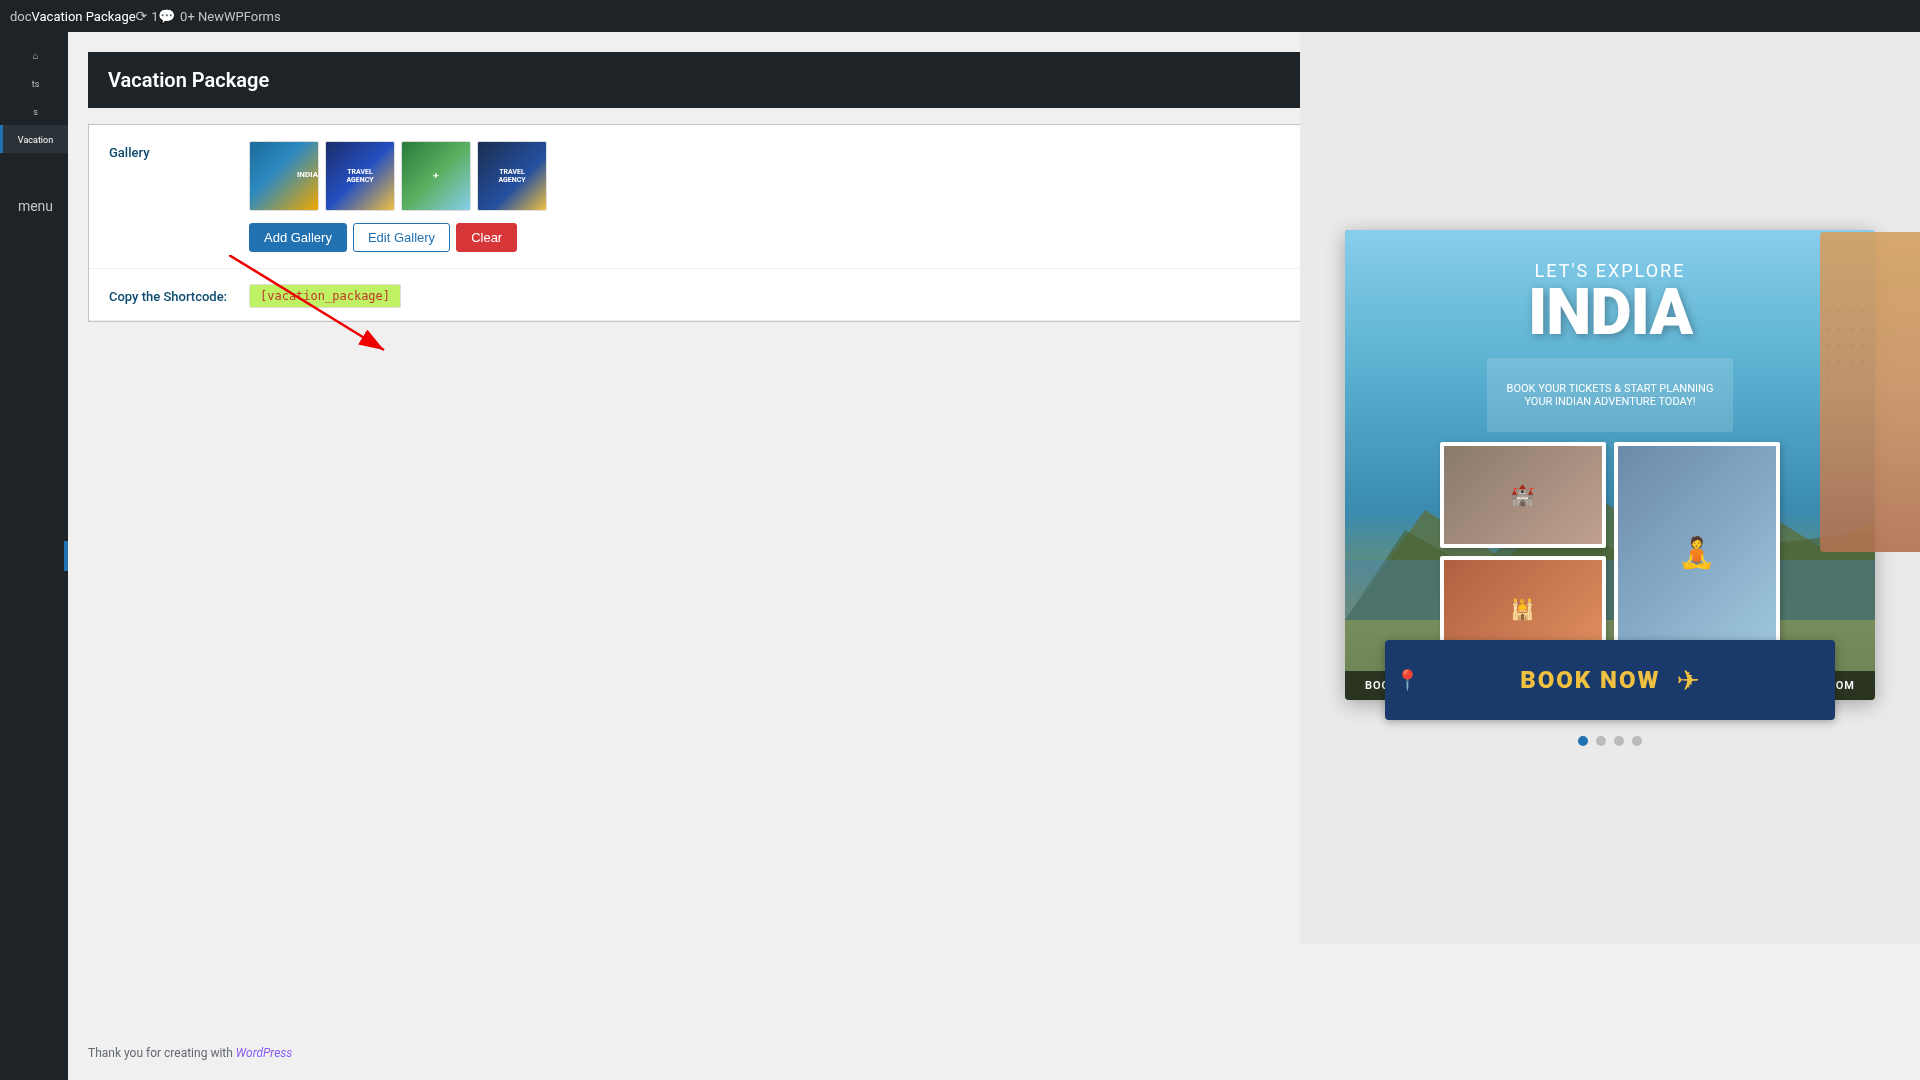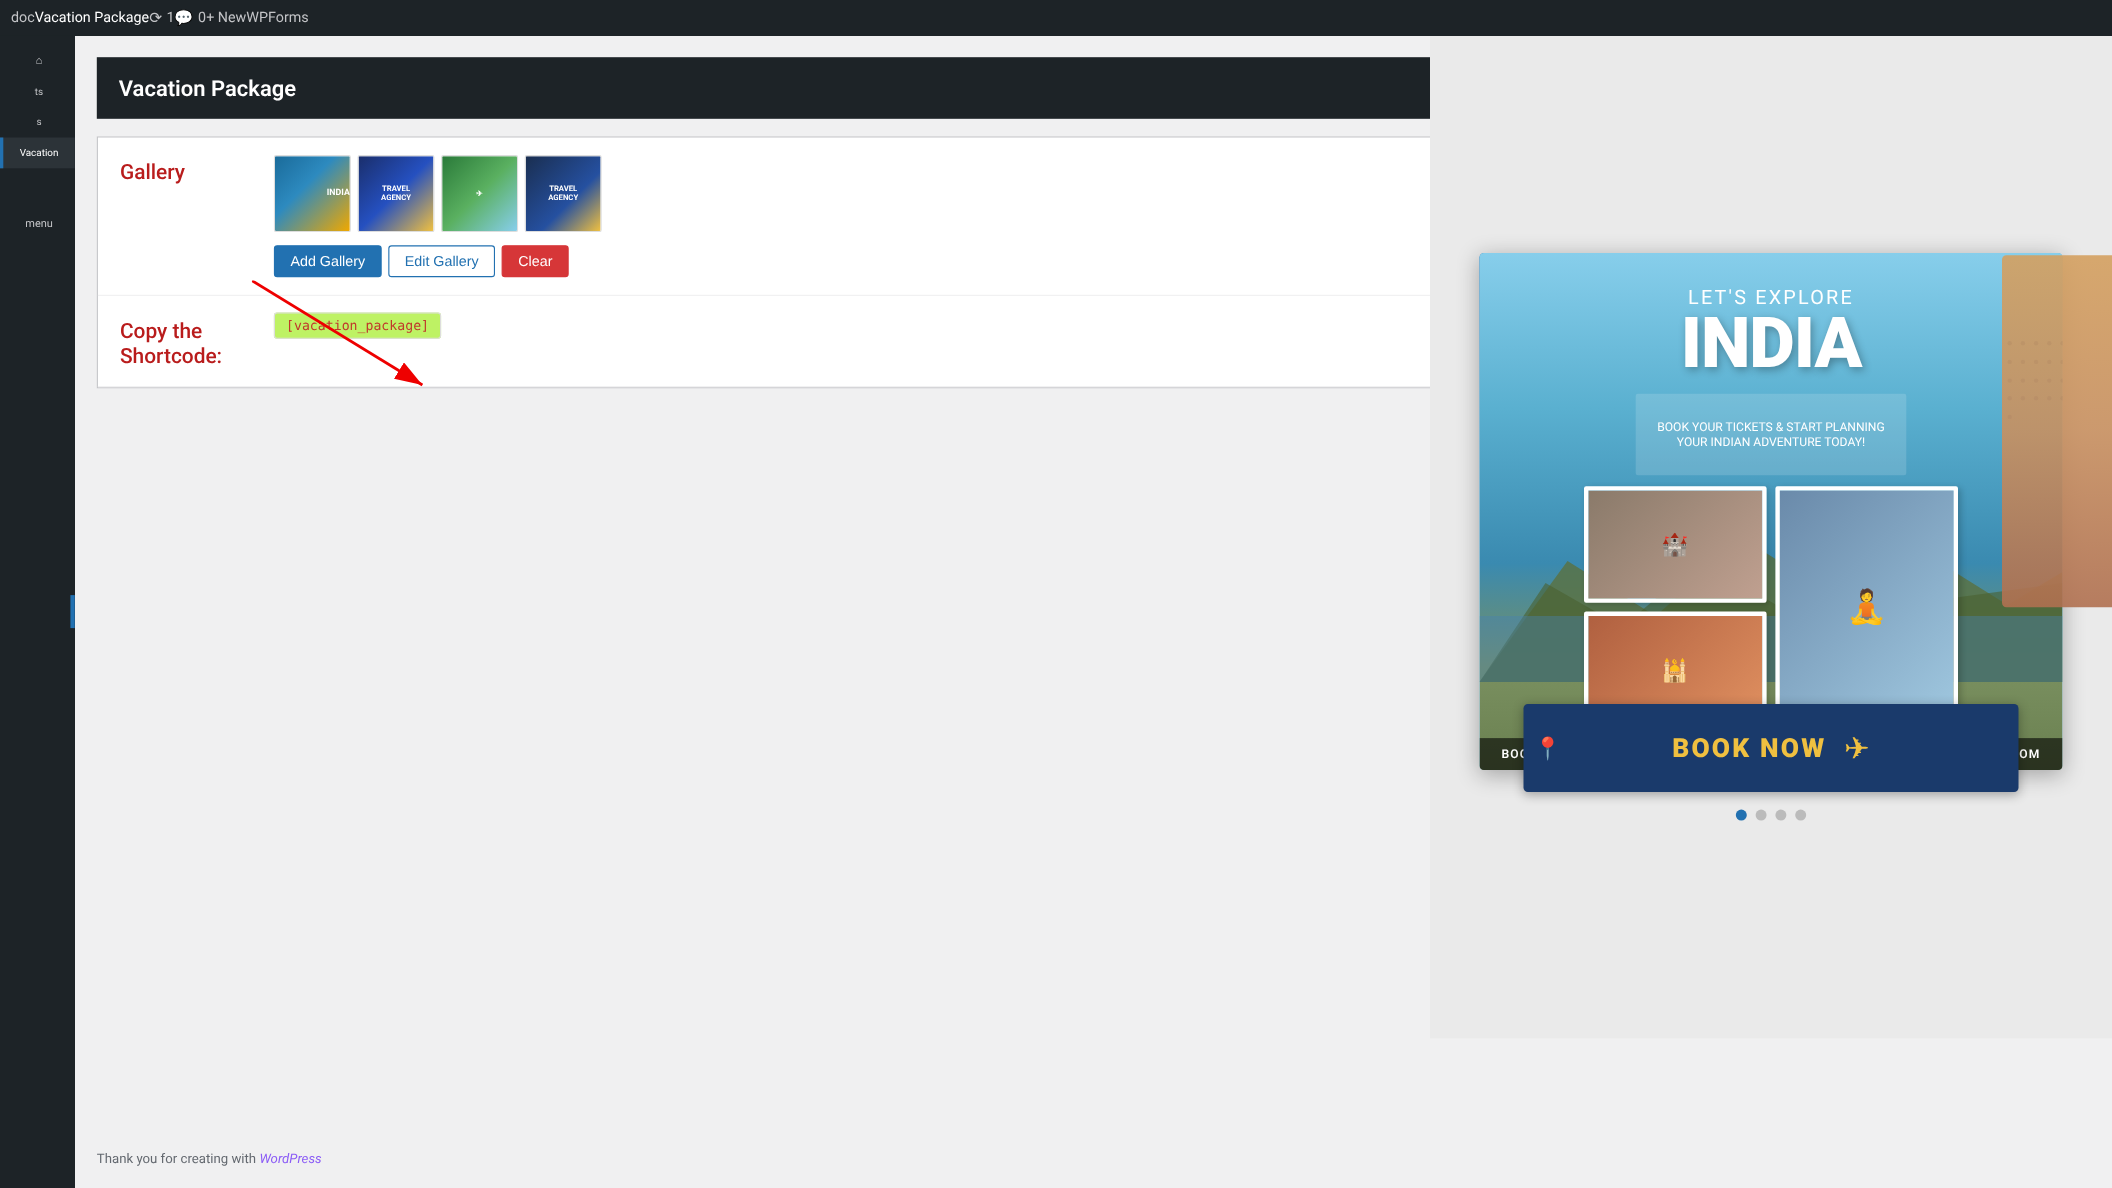--- a/index.html
+++ b/index.html
@@ -90,22 +90,22 @@
       margin: 16px 0;
     }
     .meta-box-row {
       display: flex;
       align-items: flex-start;
       padding: 16px 20px;
       border-bottom: 1px solid #f0f0f1;
     }
     .meta-box-label {
       width: 140px;
-      font-size: 19px;
-      color: #b91c1c;
+      font-size: 13px;
+      color: #0c4a6e;
       font-weight: 500;
       padding-top: 4px;
     }
     .meta-box-content {
       flex: 1;
     }
 
     
     .gallery-thumbnails {
       display: flex;
@@ -399,21 +399,21 @@
       <div class="sidebar-item-label" style="font-size:9px;">ts</div>
     </div>
     <div class="sidebar-item">
       <div class="sidebar-item-label" style="font-size:9px;">s</div>
     </div>
     <div class="sidebar-item active">
       <div class="sidebar-item-label" style="font-size:9px; color:#fff;">Vacation</div>
       <div style="position:absolute; right:0; top:50%; transform:translateY(-50%); width:4px; height:30px; background:#2271b1;"></div>
     </div>
     <div class="sidebar-item">
-      <div class="sidebar-item-label" style="font-size:10px;margin-top:37px;">menu</div>
+      <div class="sidebar-item-label" style="font-size:14px;margin-top:37px;">menu</div>
     </div>
   </div>
 </div>
 
 <div class="main-content">
 
   <div class="post-title-bar">
     <h1>Vacation Package</h1>
   </div>
 

